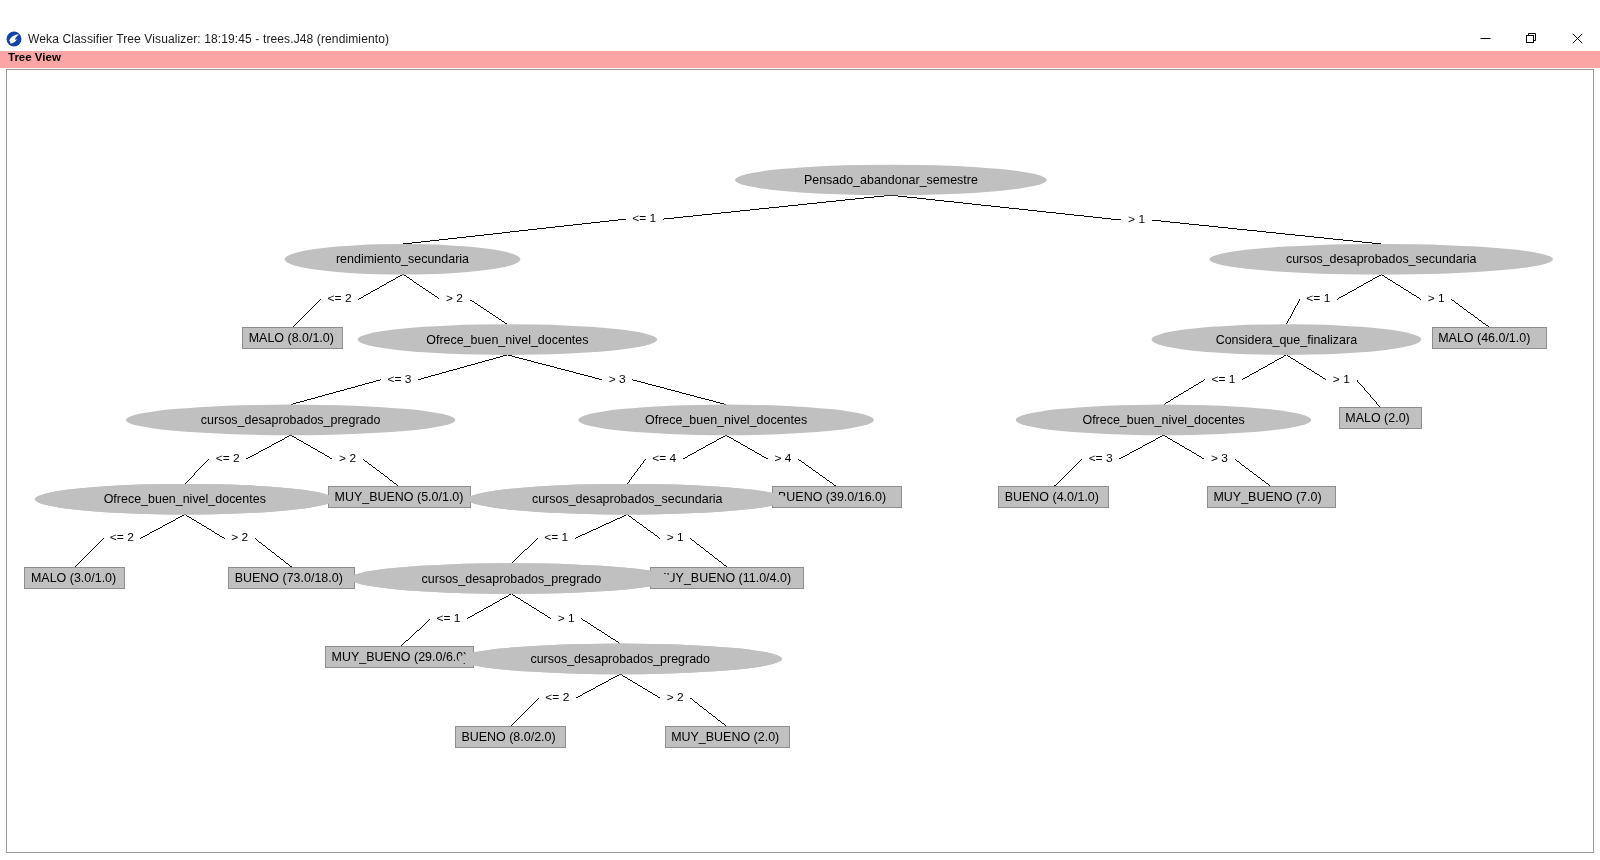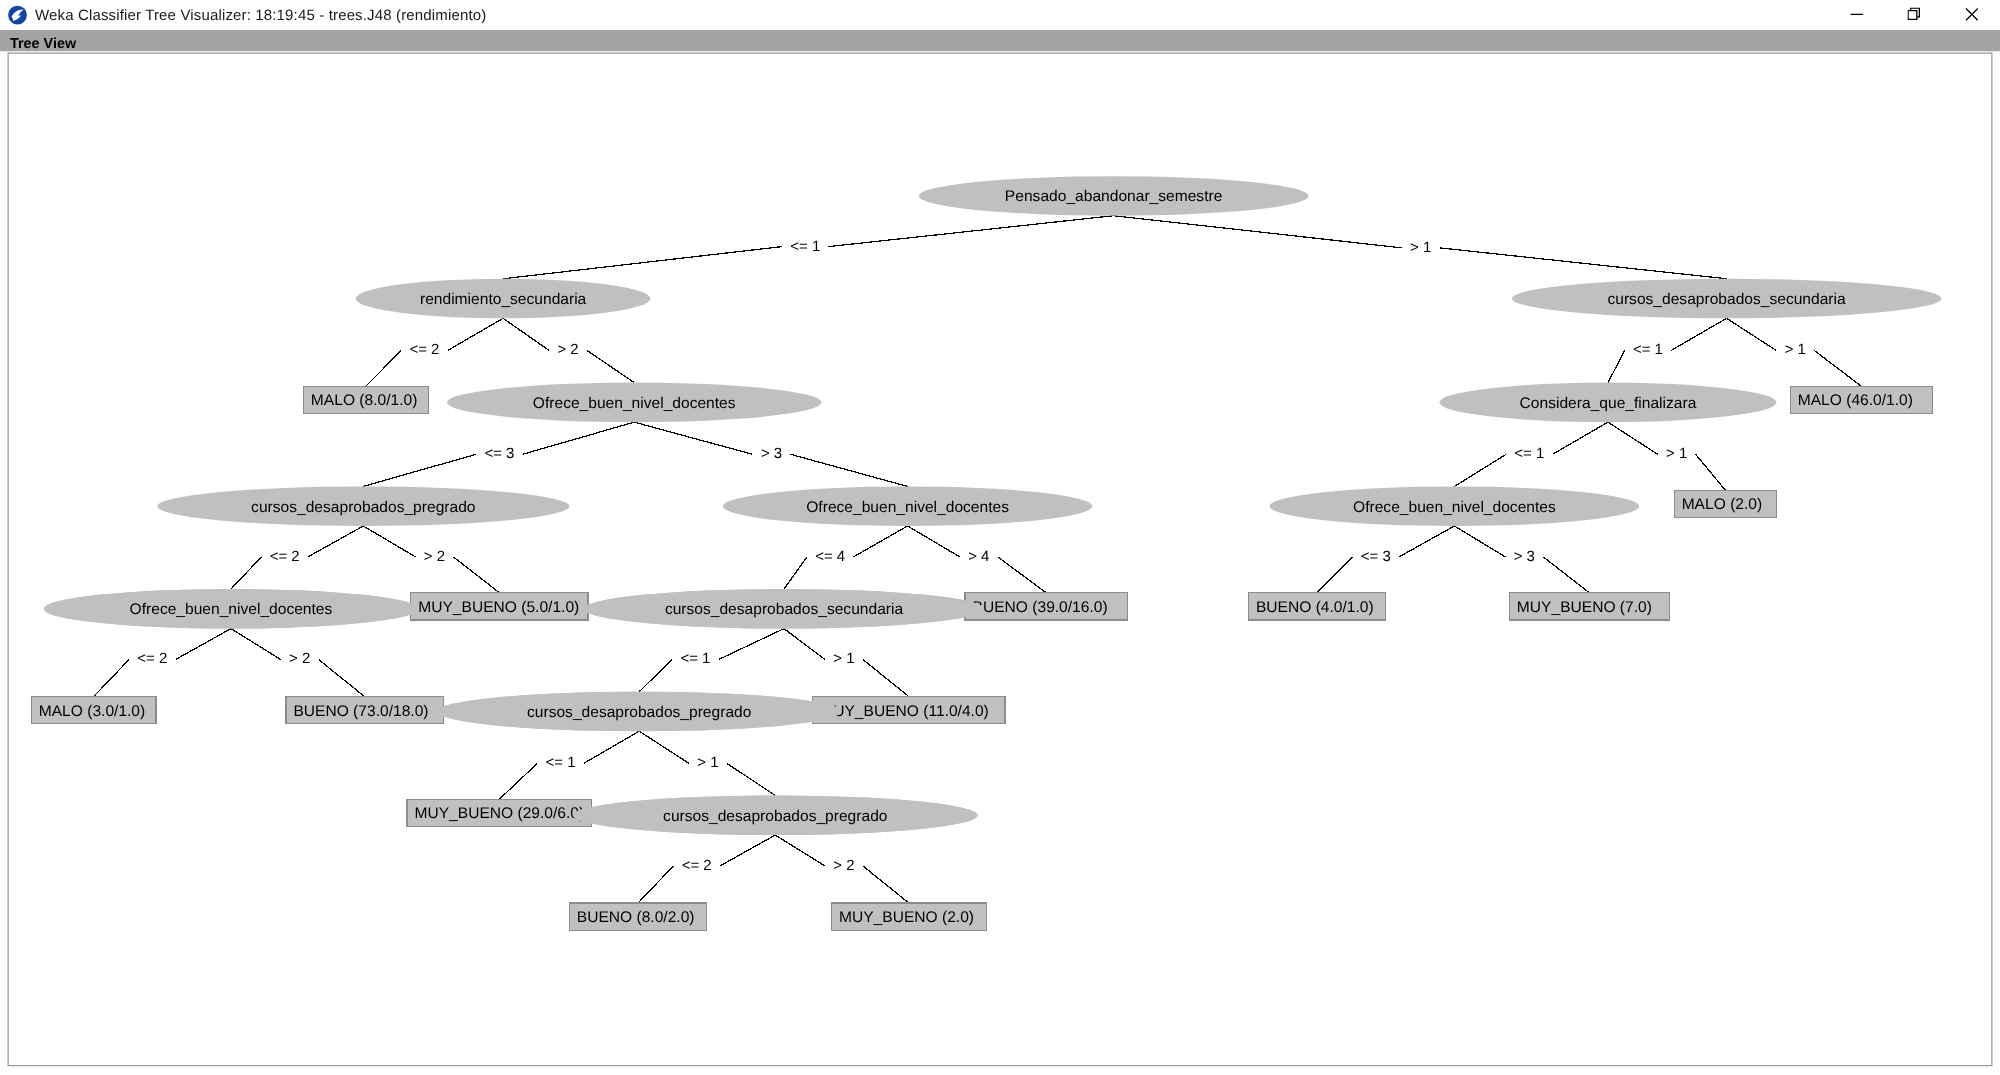--- a/index.html
+++ b/index.html
@@ -22,20 +22,21 @@
   }
 
   .titlebar {
     height: 23px;
     min-height: 23px;
     background: #ffffff;
     display: flex;
     align-items: center;
     border-bottom: 1px solid #ffffff;
     position: relative;
+    margin-top: 27px;
   }
 
   .title-icon {
     width: 16px;
     height: 16px;
     margin-left: 6px;
     margin-right: 6px;
     flex: 0 0 auto;
   }
 
@@ -58,23 +59,23 @@
     display: flex;
     align-items: center;
     justify-content: center;
     cursor: default;
   }
 
   
   .menubar {
     height: 17px;
     min-height: 17px;
-    background: #a3a3a3;
-    display: flex;
-    align-items: flex-end;
+    background: #fca5a5;
+    display: flex;
+    align-items: flex-start;
     padding-left: 5px;
   }
 
   .menu-item {
     font-size: 11.5px;
     font-weight: bold;
     color: #000000;
     padding: 0 3px;
     cursor: default;
   }

